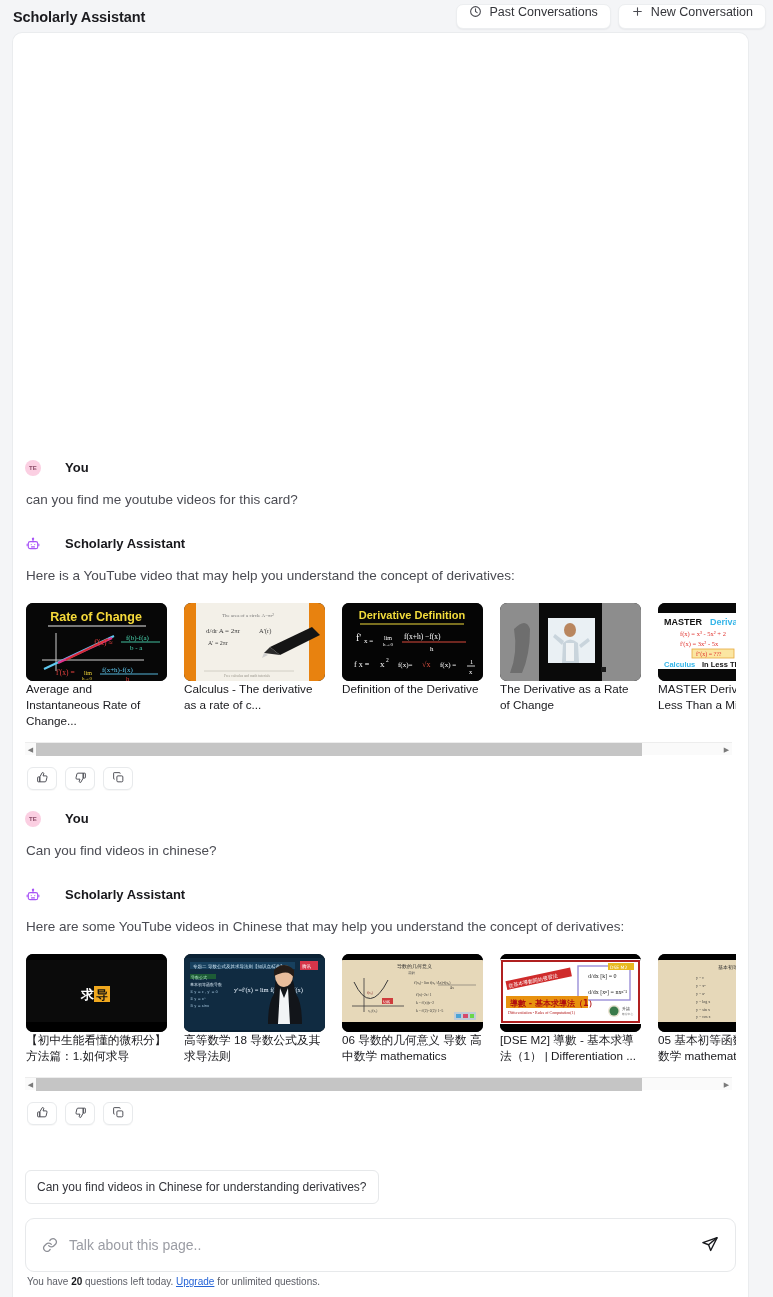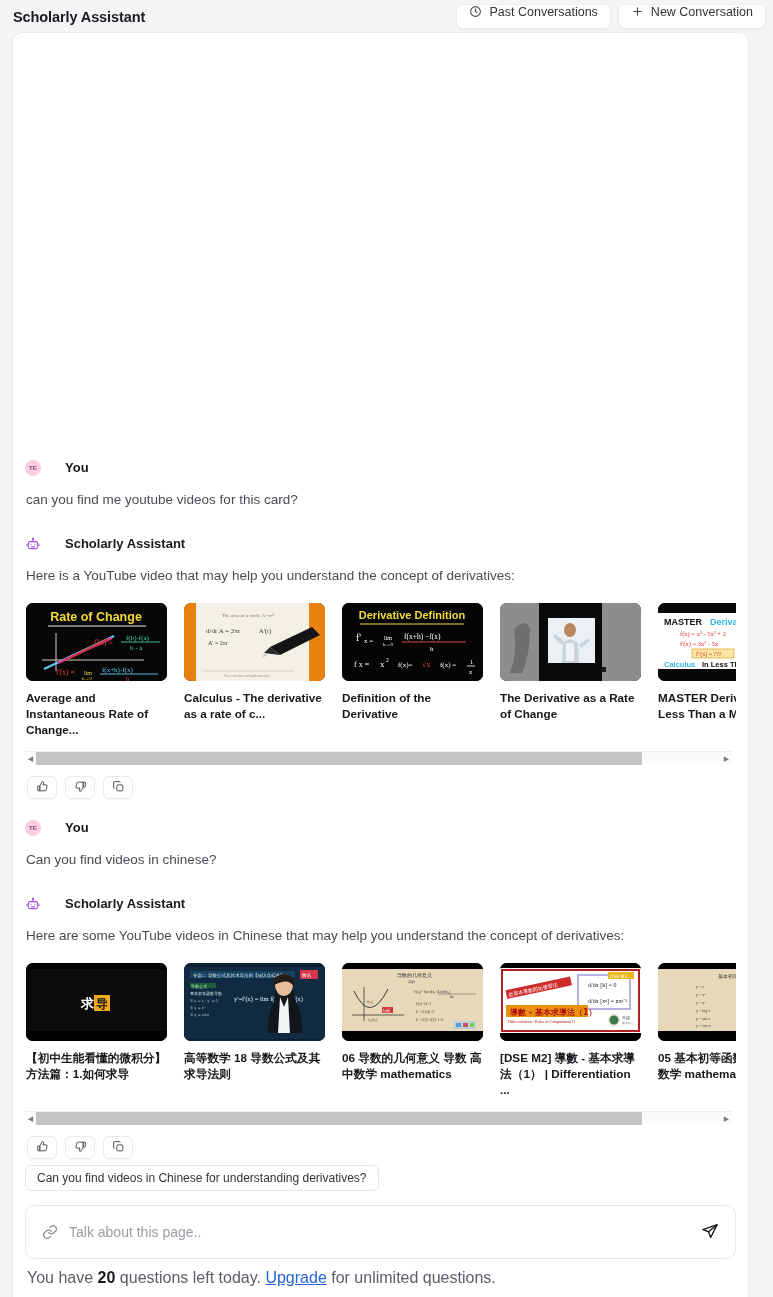--- a/index.html
+++ b/index.html
@@ -91,22 +91,21 @@
   .vcard { width: 141px; flex: none; cursor: pointer; }
   .vthumb {
     width: 141px; height: 78px;
     border-radius: 7px;
     overflow: hidden;
     background: #000;
     position: relative;
   }
   .vthumb svg { display: block; width: 100%; height: 100%; }
   .vtitle {
-    margin-top: 9px;
-    font-size: 11.7px; font-weight: bold; color: #18181c;
+    font-size: 11.7px; font-weight: normal; color: #18181c;
     line-height: 1.37;
   }
 
   
   .hscroll {
     margin-top: 13px;
     width: 707px; height: 13px;
     background: #fafafa;
     border-top: 1px solid #ededed;
     display: flex; align-items: center;
@@ -137,21 +136,21 @@
   }
 
   
   .composer {
     position: absolute; left: 0; right: 0; bottom: 0;
     padding: 0 12px 10px 12px;
     background: #fff;
   }
   .suggestion {
     display: inline-flex; align-items: center;
-    height: 26px; padding: 0 11px;
+    height: 34px; padding: 0 11px;
     border: 1px solid #e6e8ea; border-radius: 6px;
     font-size: 12px; color: #33343a;
     background: #fff; cursor: pointer;
     margin-bottom: 14px;
   }
   .input-box {
     display: flex; align-items: center;
     height: 54px;
     border: 1px solid #e7e9eb; border-radius: 9px;
     background: #fff;
@@ -166,22 +165,22 @@
     padding-left: 11px;
   }
   .talk-input::placeholder { color: #9b9da4; }
   .send-btn {
     width: 34px; height: 34px; flex: none;
     background: #fff; border: none; border-radius: 7px;
     display: flex; align-items: center; justify-content: center;
     cursor: pointer; color: #17181c;
   }
   .quota {
-    margin-top: 10px;
-    font-size: 16px; color: #5c5e66;
+    margin-top: 4px;
+    font-size: 10px; color: #5c5e66;
     padding-left: 2px;
   }
   .quota b { color: #17181c; font-weight: bold; }
   .quota a { color: #2563d6; text-decoration: underline; cursor: pointer; }
 </style>
 </head>
 <body>
 
 <div class="app-header">
   <div class="app-title">Scholarly Assistant</div>

